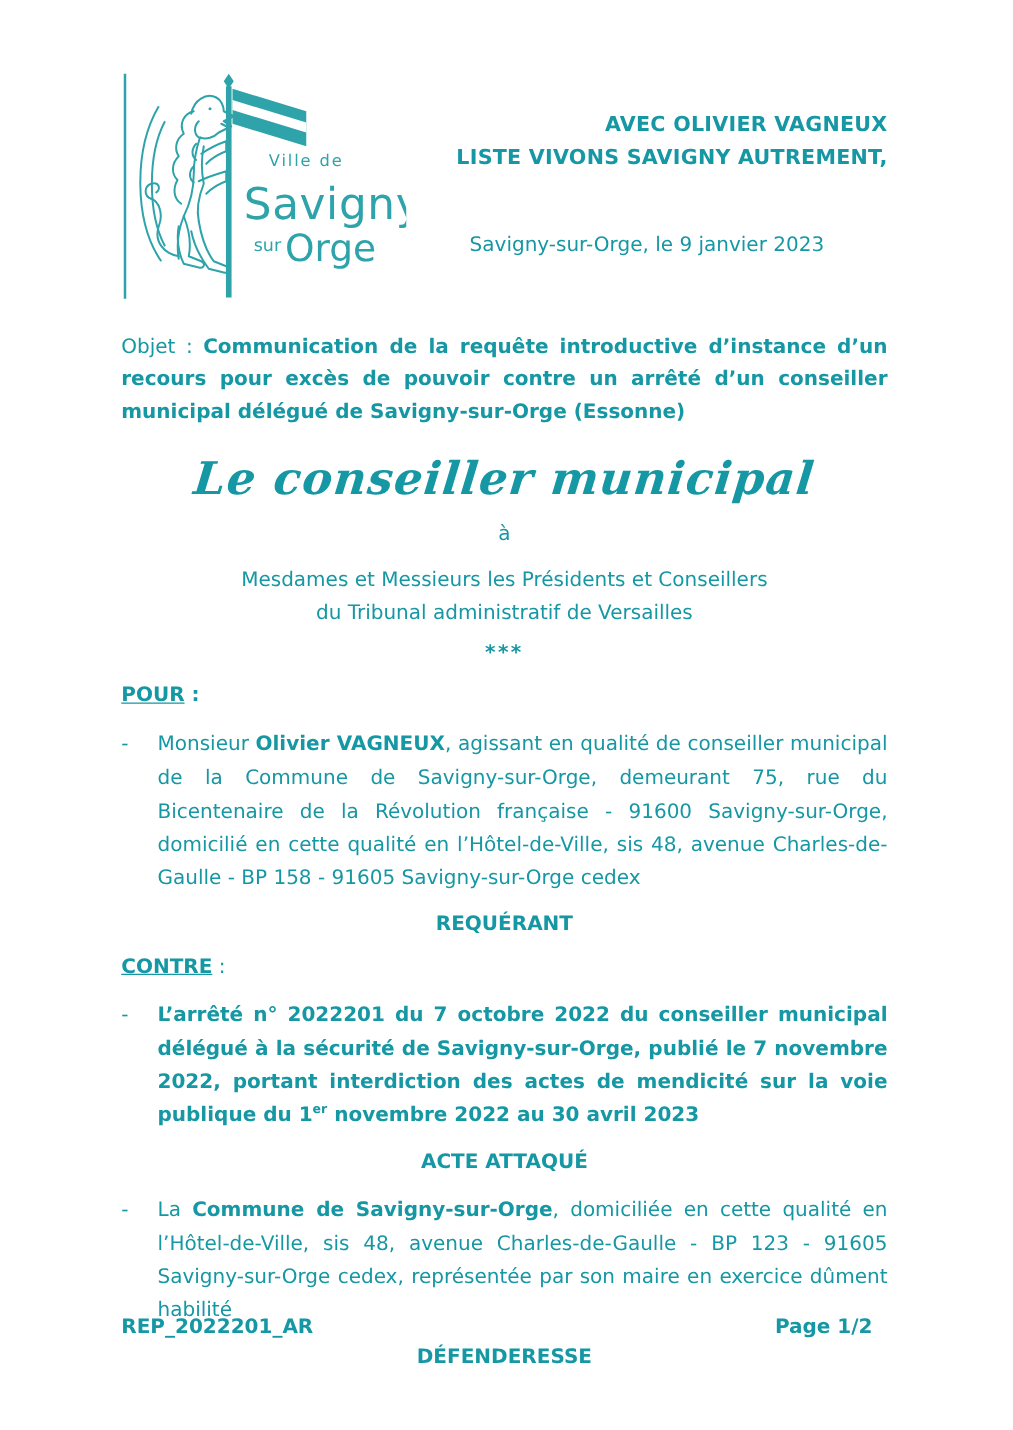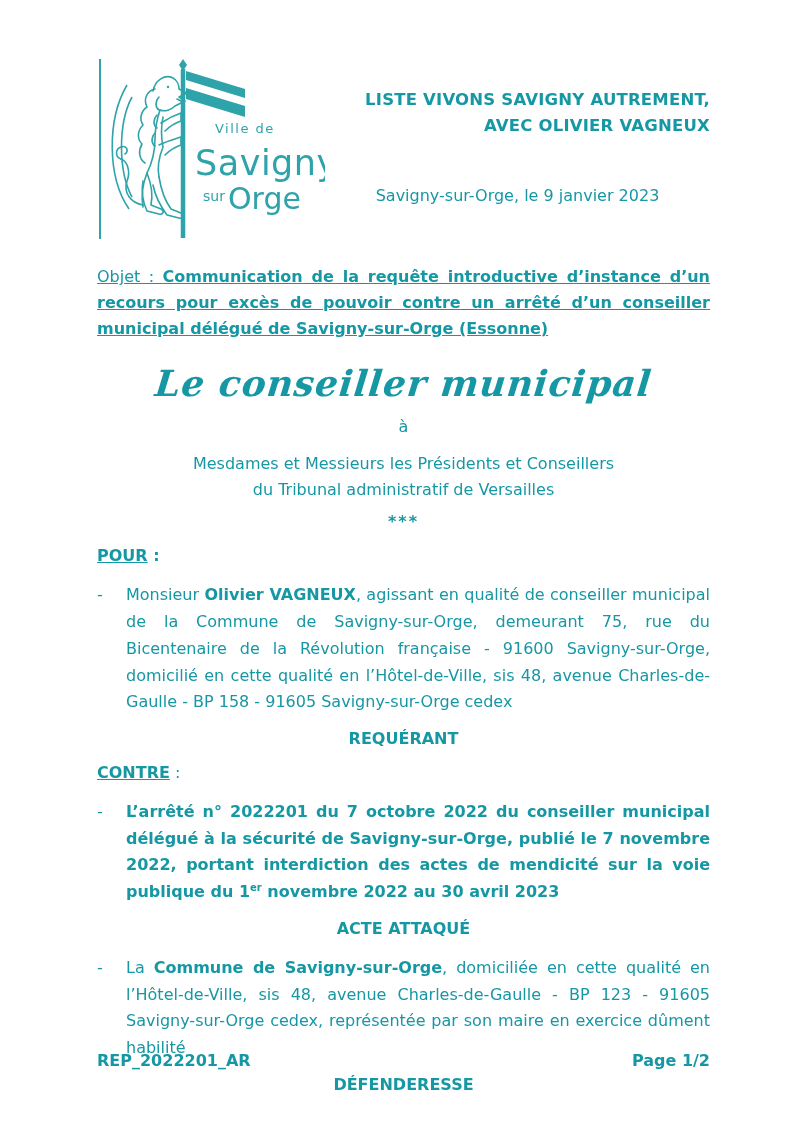--- a/index.html
+++ b/index.html
@@ -36,21 +36,20 @@
     letter-spacing: 0.2px;
   }
   .ref-line  { margin-top: 31px; }
   .date-line { margin-top: 46px; text-align: center; }
 
   
   .subject {
     margin-top: 21px;
     text-align: justify;
     line-height: 1.63;
-    text-decoration: underline;
   }
   .subject .bold { font-weight: bold; }
 
   
   .script-title {
     text-align: center;
     margin-top: 20px;
     font-family: "DejaVu Serif", serif;
     font-style: italic;
     font-weight: bold;
@@ -72,21 +71,21 @@
   .list-item .bold, .list-item.all-bold .text { font-weight: bold; }
   .list-item sup { font-size: 10px; }
 
   .role-line { text-align: center; font-weight: bold; margin-top: 13px; }
 
   
   .footer {
     position: absolute;
     top: 1051px;
     left: 97px;
-    right: 100px;
+    right: 112px;
     display: flex;
     justify-content: space-between;
     font-weight: bold;
   }
 </style>
 </head>
 <body>
 
 <div class="page">
 
@@ -137,22 +136,22 @@
 
         <text x="118" y="76" font-size="13" letter-spacing="1.5" fill="#2fa3aa" font-family="DejaVu Sans, sans-serif">Ville de</text>
         <text x="98" y="118" font-size="35" letter-spacing="0.5" fill="#2fa3aa" font-family="DejaVu Sans, sans-serif">Savigny</text>
         <text x="106" y="144" font-size="14" fill="#2fa3aa" font-family="DejaVu Sans, sans-serif">sur</text>
         <text x="131" y="152" font-size="30" fill="#2fa3aa" font-family="DejaVu Sans, sans-serif">Orge</text>
       </svg>
     </div>
 
     <div class="masthead">
       <div class="list-title">
+        <div>AVEC OLIVIER VAGNEUX</div>
         <div>LISTE VIVONS SAVIGNY AUTREMENT,</div>
-        <div>AVEC OLIVIER VAGNEUX</div>
       </div>
       <div class="date-line">Savigny-sur-Orge, le 9 janvier 2023</div>
     </div>
   </div>
 
   <div class="inner">
     <p class="subject">
       <span>Objet : </span><span class="bold">Communication de la requête introductive d’instance d’un recours pour excès de pouvoir contre un arrêté d’un conseiller municipal délégué de Savigny-sur-Orge (Essonne)</span>
     </p>
 

